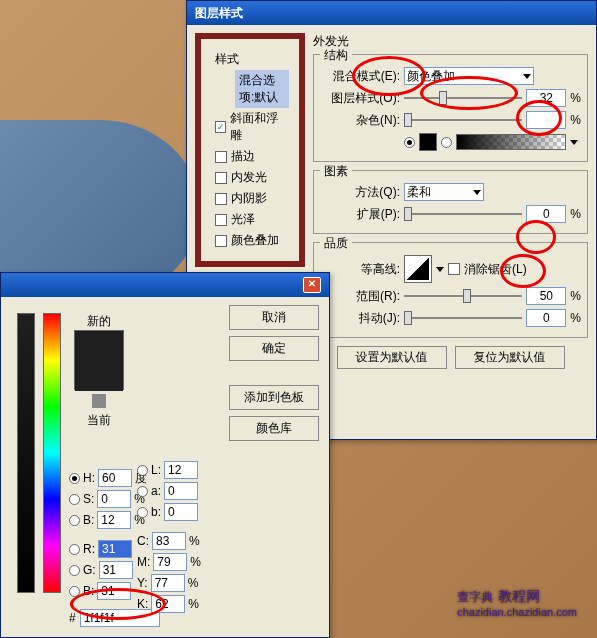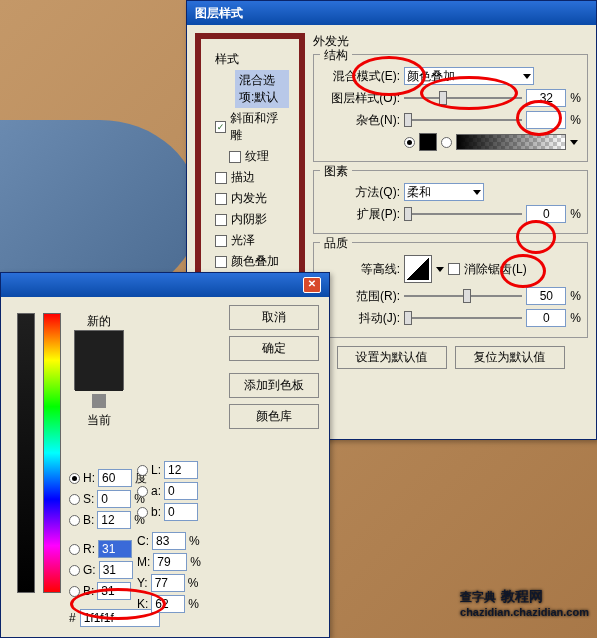--- a/index.html
+++ b/index.html
@@ -54,45 +54,41 @@
 .cp-buttons { position: absolute; right: 10px; top: 32px; display: flex; flex-direction: column; gap: 6px; }
 .cp-btn { border: 1px solid #888; background: #ece9d8; padding: 3px 0; width: 90px; text-align: center; cursor: pointer; }
 .hsbrgb { display: flex; gap: 8px; }
 .hsbrgb-col { display: flex; flex-direction: column; gap: 3px; }
 .mini-row { display: flex; align-items: center; gap: 3px; }
 .mini-row .input { width: 34px; }
 .hex-row { margin-top: 6px; display: flex; align-items: center; gap: 4px; }
 .hex-row .input { width: 80px; }
 
 .circle { position: absolute; border: 3px solid #e00; border-radius: 50%; pointer-events: none; }
-.watermark { position: absolute; right: 8px; bottom: 20px; color: #0f172a; font-size: 18px; font-weight: bold; text-shadow: 0 0 3px #000; }
+.watermark { position: absolute; right: 20px; bottom: 20px; color: #4c1d95; font-size: 18px; font-weight: normal; text-shadow: 0 0 3px #000; }
 .watermark small { font-size: 11px; display: block; }
 </style>
 </head>
 <body>
 
 <div class="leather"></div>
 <div class="denim"></div>
 
 <div class="dialog ls-dialog">
   <div class="titlebar">
     <span>图层样式</span>
   </div>
   <div class="ls-body">
     <div class="ls-left">
       <div class="style-list">
         <div class="style-row">样式</div>
         <div class="style-row sel">混合选项:默认</div>
         <div class="style-row">
             <span class="chk">✓</span>
             <span>斜面和浮雕</span>
-          </div>
-        <div class="style-row" style="padding-left:18px">
-            <span class="chk"></span>
-            <span>纹理</span>
           </div>
         <div class="style-row">
             <span class="chk"></span>
             <span>描边</span>
           </div>
         <div class="style-row">
             <span class="chk"></span>
             <span>内发光</span>
           </div>
         <div class="style-row">
@@ -267,21 +263,21 @@
               <span>#</span>
               <input class="input" value="1f1f1f" style="">
             </div>
         </div>
       </div>
     </div>
     <div class="cp-fields">
       <div class="cp-buttons">
         <div class="cp-btn">取消</div>
         <div class="cp-btn">确定</div>
-        <div class="cp-btn" style="margin-top:6px">添加到色板</div>
+        <div class="cp-btn" style="margin-top:18px">添加到色板</div>
         <div class="cp-btn">颜色库</div>
       </div>
       <div style="margin-top:148px">
         <div class="hsbrgb">
           <div class="hsbrgb-col">
             <div class="mini-row">
                 <span class="radioset">
                   <span class="radio"></span>
                 </span>
                 <span>L:</span>

